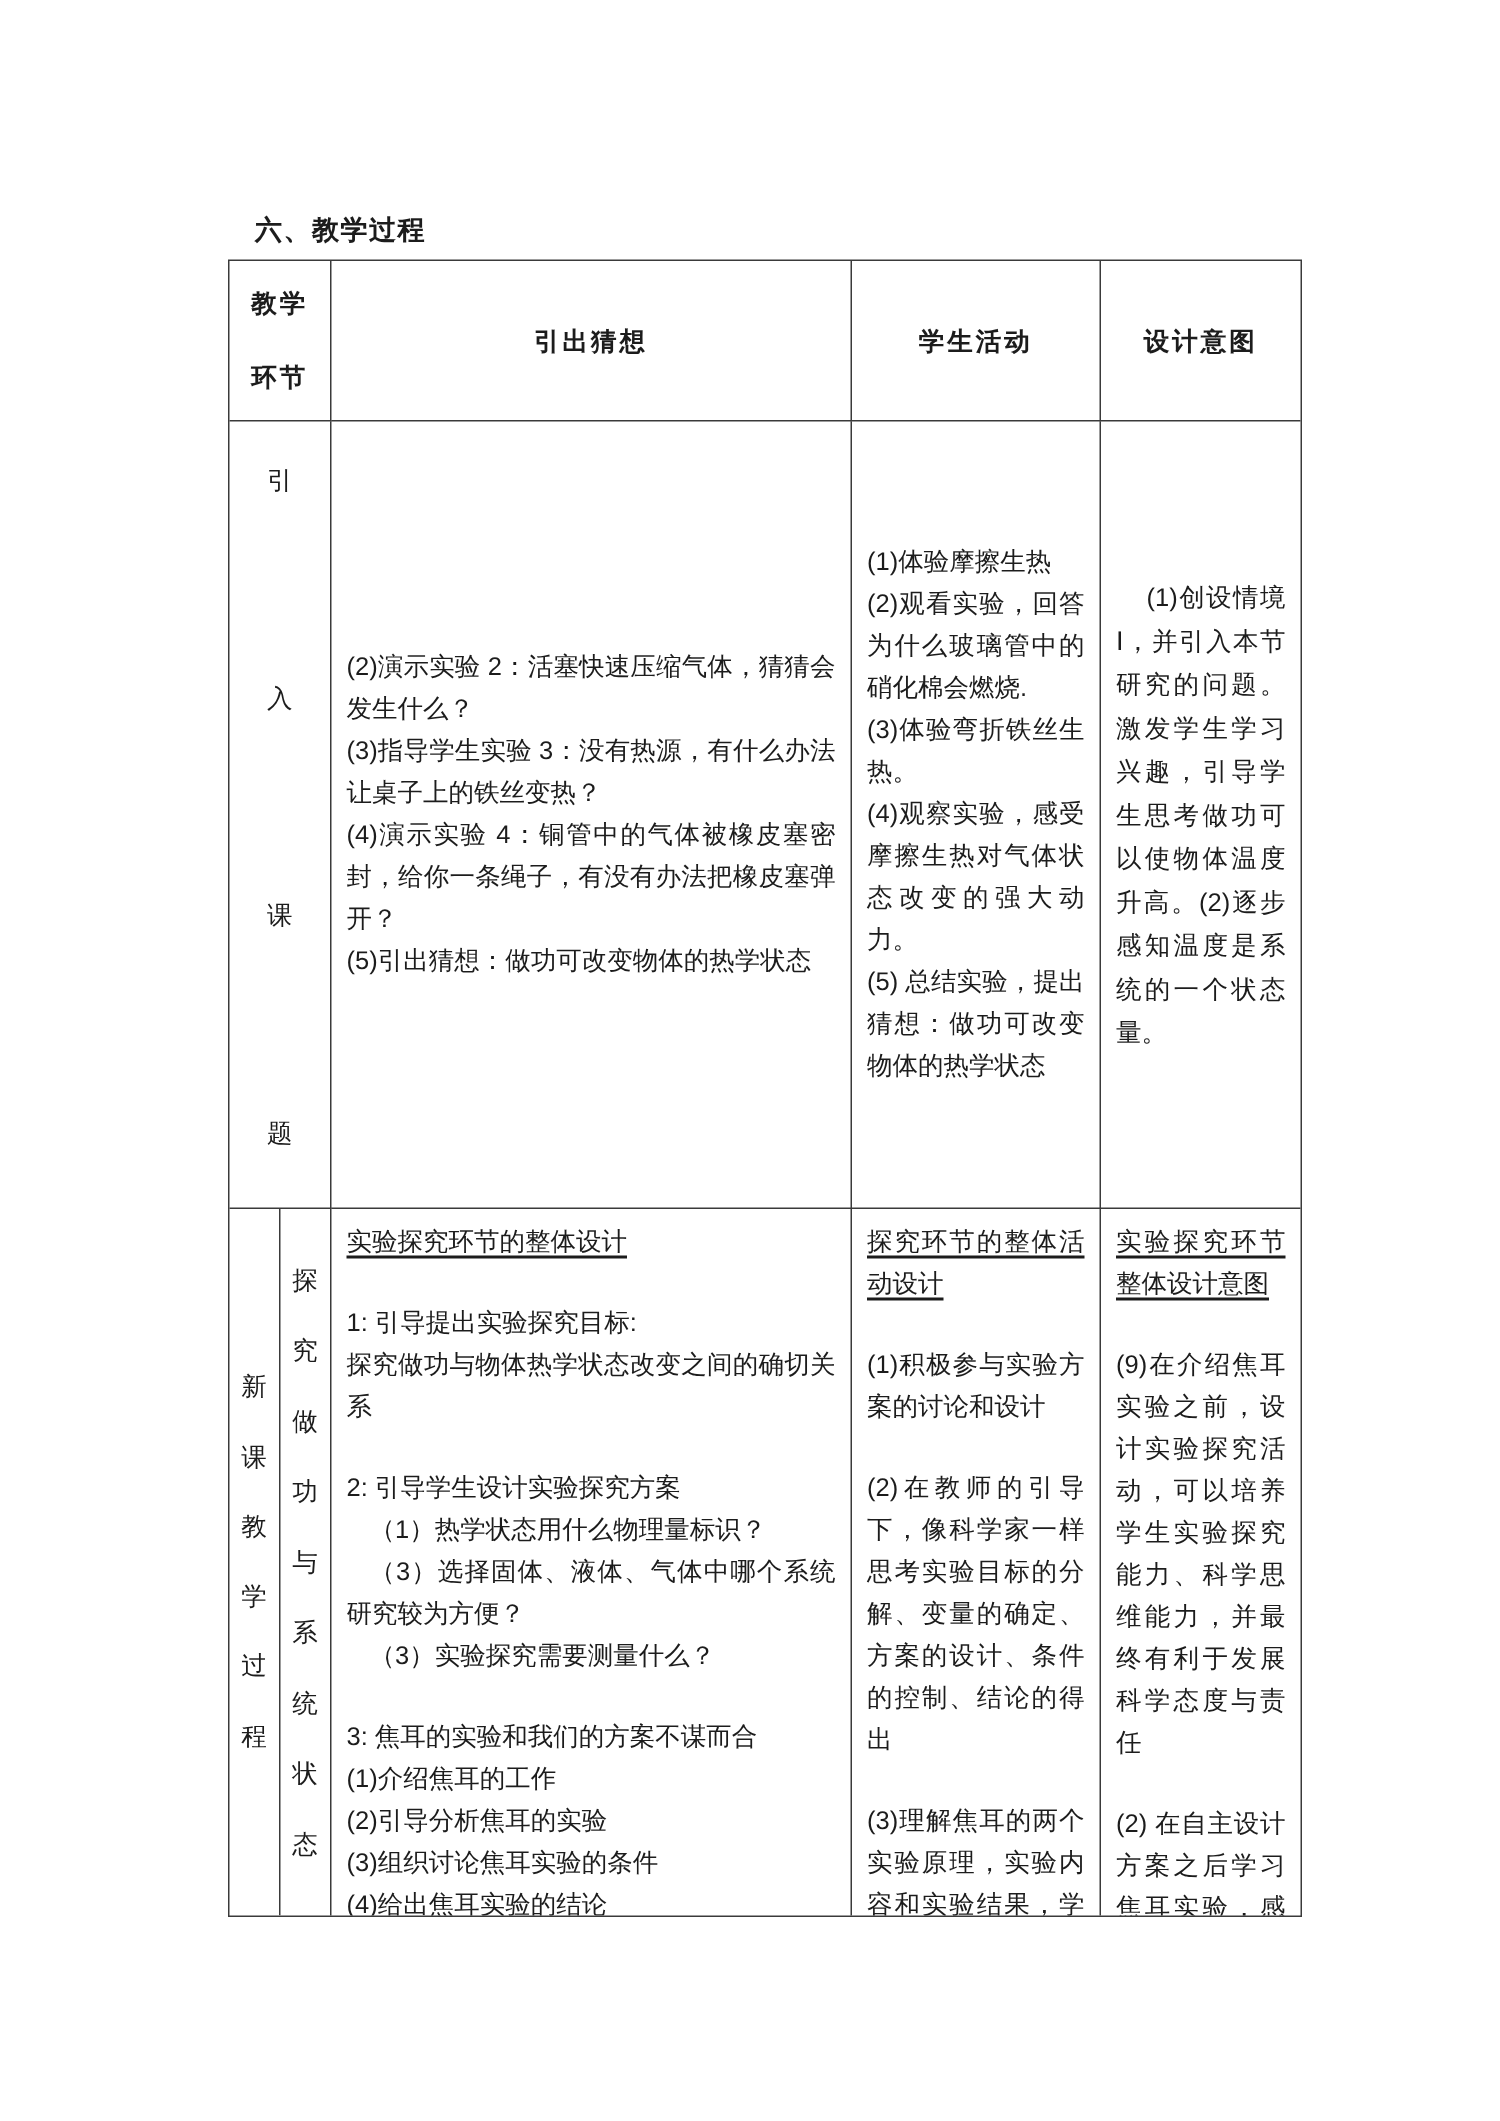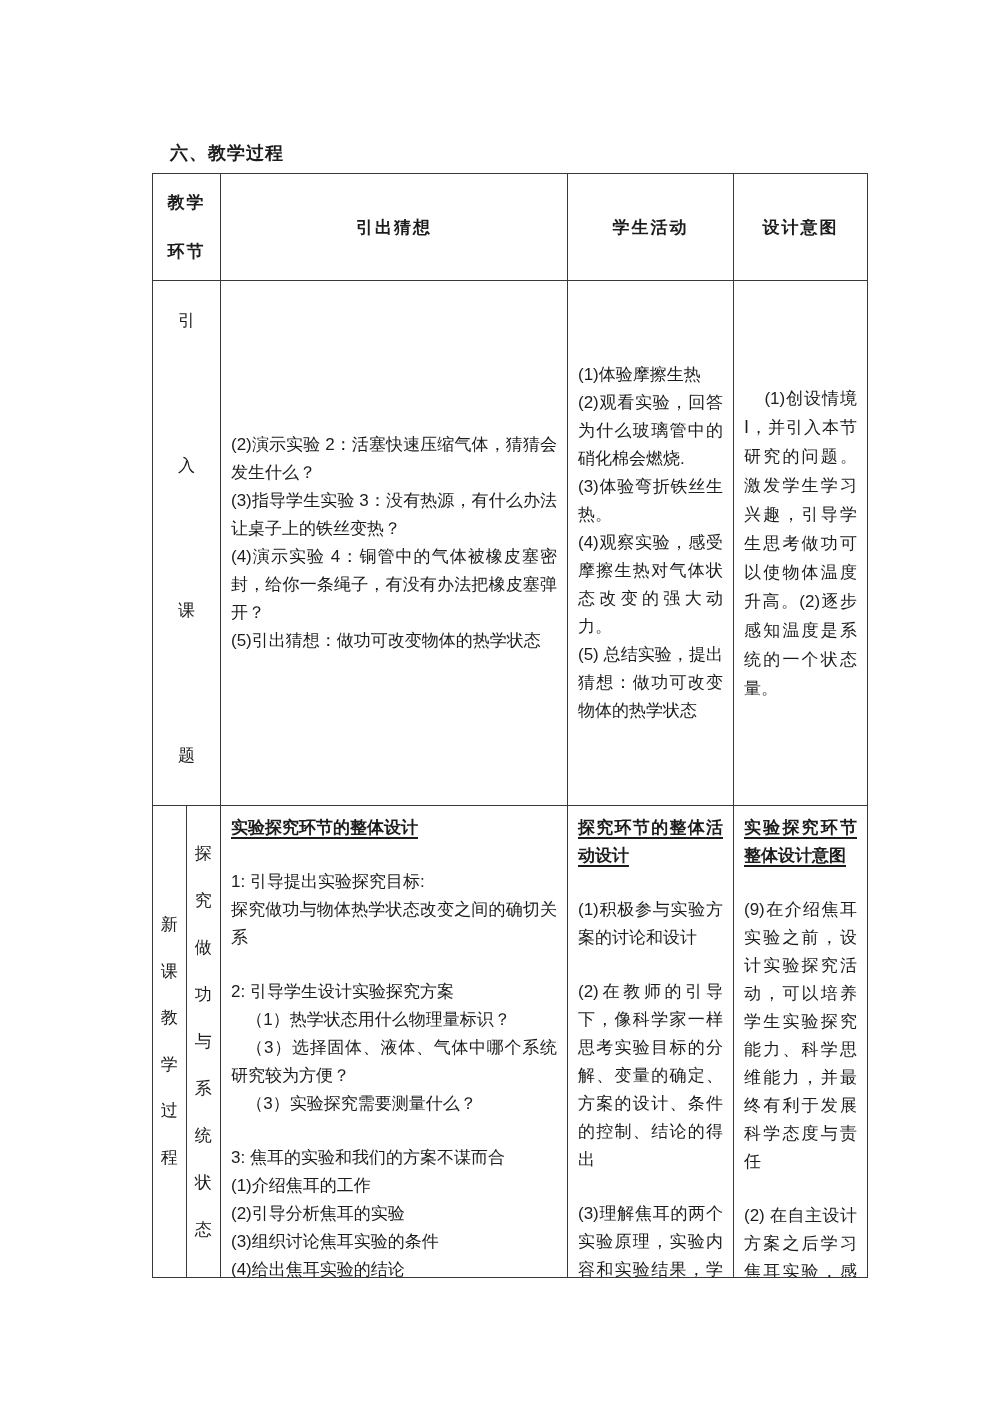--- a/index.html
+++ b/index.html
@@ -46,21 +46,21 @@
   .stage-inner span{line-height:47px;}
   
   .content{padding:8px 10px;}
   .v-center{display:flex;flex-direction:column;justify-content:center;}
   .content p{margin:0;text-align:justify;text-justify:inter-ideograph;}
   .lh28 p{line-height:28px;}
   .lh29 p{line-height:29px;}
   .gap{margin-top:26px !important;}
   .ti{text-indent:0.9em;}
   .indent-first{text-indent:1.2em;}
-  .cell-heading{font-weight:bold;text-decoration:underline;text-decoration-thickness:1.5px;text-underline-offset:3.5px;}
+  .cell-heading{font-weight:normal;text-decoration:underline;text-decoration-thickness:1.5px;text-underline-offset:3.5px;}
 </style>
 </head>
 <body>
 
 <div class="page">
 
   <div class="doc-title">六、教学过程</div>
 
   <div class="doc-table">
 

